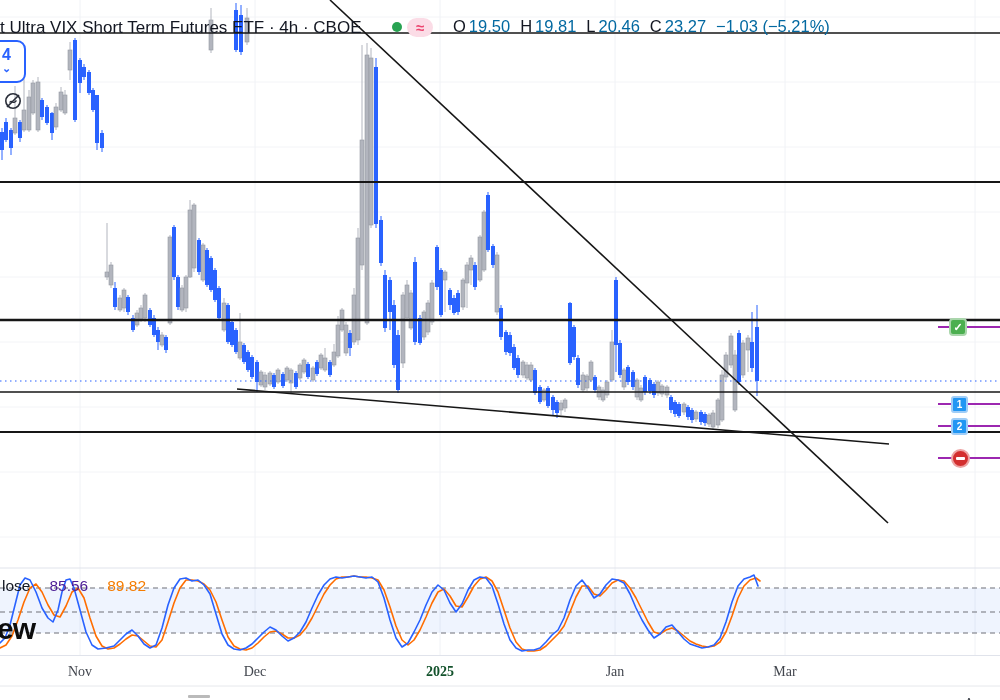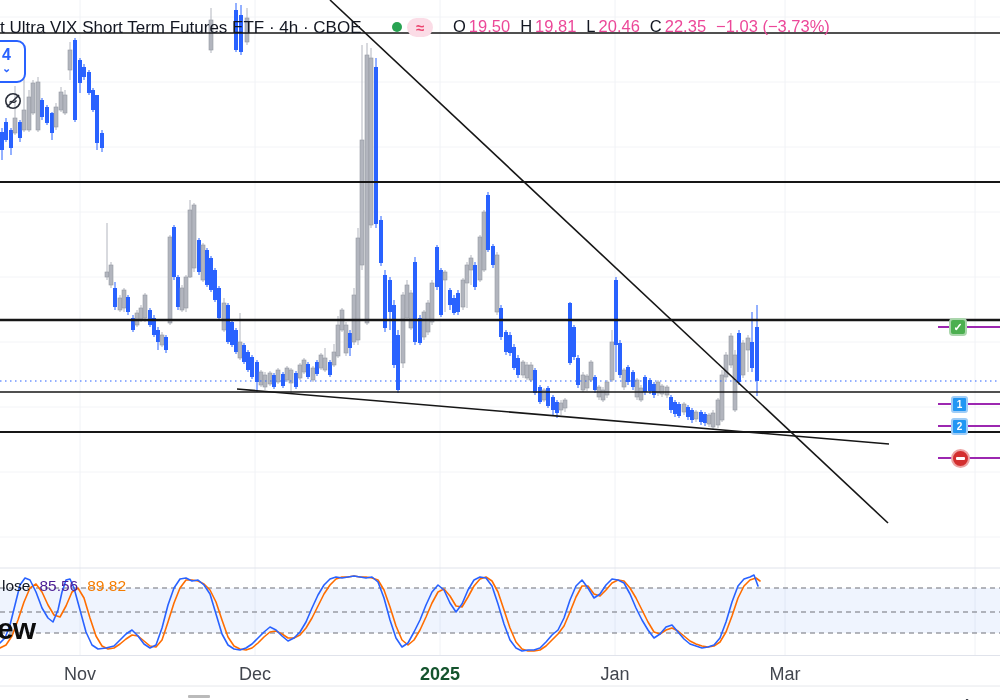--- a/index.html
+++ b/index.html
@@ -8,44 +8,44 @@
   svg.chart{position:absolute;left:0;top:0;}
   
   .legend{position:absolute;left:0;top:16px;height:24px;display:flex;align-items:center;z-index:5;}
   .sym-title{font-size:17px;color:#131722;white-space:nowrap;}
   .status-dot{position:absolute;left:392px;top:22px;width:10px;height:10px;border-radius:50%;background:#28a352;z-index:6;}
   .approx-pill{position:absolute;left:407px;top:18px;width:26px;height:19px;border-radius:10px;background:#fbdce6;
                color:#ec456f;font-weight:bold;font-size:15px;line-height:19px;text-align:center;z-index:6;}
   .ohlc{position:absolute;left:453px;top:17px;display:flex;gap:10px;font-size:16.5px;z-index:6;white-space:nowrap;}
   .ohlc .pair{display:flex;gap:3px;}
   .ohlc .lab{color:#131722;}
-  .ohlc .val,.ohlc .chg{color:#ec4899;}
+  .ohlc .val,.ohlc .chg{color:#0369a1;}
   
   .interval-badge{position:absolute;left:-13px;top:40px;width:35px;height:39px;background:#fff;border:2px solid #2962ff;
                   border-radius:9px;z-index:6;display:flex;flex-direction:column;align-items:center;justify-content:center;
                   color:#2962ff;font-weight:bold;font-size:16px;line-height:15px;}
   .interval-badge .chev{font-size:11px;font-weight:bold;margin-top:-1px;}
   .eye-off{position:absolute;left:3px;top:91px;z-index:6;}
   
   .lvl-icon{position:absolute;z-index:6;display:flex;align-items:center;justify-content:center;
             color:#fff;font-weight:bold;box-sizing:border-box;}
   .lvl-check{width:18px;height:18px;border-radius:4px;background:#4caf50;border:2px solid #a9d6ab;font-size:11px;}
   .lvl-num{width:17px;height:17px;border-radius:3px;background:#2196f3;border:2px solid #9fcdf7;font-size:10px;}
   .lvl-block{width:19px;height:19px;border-radius:50%;background:#d32f2f;border:2px solid #eda3a3;}
   .lvl-block .bar{width:9px;height:3px;background:#fff;border-radius:1px;}
   
-  .osc-legend{position:absolute;left:2px;top:577px;display:flex;gap:9px;font-size:15.5px;z-index:5;align-items:baseline;}
+  .osc-legend{position:absolute;left:2px;top:577px;display:flex;gap:19px;font-size:15.5px;z-index:5;align-items:baseline;}
   .osc-legend .name{color:#131722;}
   .osc-legend .kv{color:#4c1d95;}
   .osc-legend .dv{color:#f57c00;}
   .watermark{position:absolute;left:-3px;top:612px;font-size:30px;font-weight:800;color:#0d0d0d;
              letter-spacing:-1px;z-index:5;}
   
   .time-axis{position:absolute;left:0;top:656px;width:1000px;height:30px;z-index:4;}
-  .ta-label{position:absolute;top:8px;transform:translateX(-50%);font-size:18px;color:#42464e;}
+  .ta-label{position:absolute;top:8px;transform:translateX(-50%);font-size:14px;color:#42464e;font-family:Liberation Serif, serif;}
   .ta-label.bold{font-weight:bold;color:#14532d;}
   .axis-artifact{position:absolute;left:188px;top:695px;width:22px;height:3px;background:#666;opacity:.45;
                  border-radius:1px;z-index:4;}
 </style>
 </head>
 <body>
 
 <div class="screen">
 
   <svg class="chart" id="chart-svg" width="1000" height="700" viewBox="0 0 1000 700">
@@ -482,23 +482,23 @@
     <span class="pair">
       <span class="lab">H</span>
       <span class="val">19.81</span>
     </span>
     <span class="pair">
       <span class="lab">L</span>
       <span class="val">20.46</span>
     </span>
     <span class="pair">
       <span class="lab">C</span>
-      <span class="val">22.35</span>
+      <span class="val">23.27</span>
     </span>
-    <span class="chg">−1.03 (−3.73%)</span>
+    <span class="chg">−1.03 (−5.21%)</span>
   </div>
 
   <div class="interval-badge">
     <span>4</span>
     <span class="chev">⌄</span>
   </div>
   <svg class="eye-off" width="20" height="20" viewBox="0 0 20 20">
     <circle cx="10" cy="10" r="7.2" fill="none" stroke="#2a2e39" stroke-width="1.6"></circle>
     <path d="M6.5 11.5 Q8 9.5 9.5 11 T13.5 9.5" fill="none" stroke="#2a2e39" stroke-width="1.2"></path>
     <line x1="4" y1="16" x2="16" y2="4" stroke="#2a2e39" stroke-width="1.6"></line>

